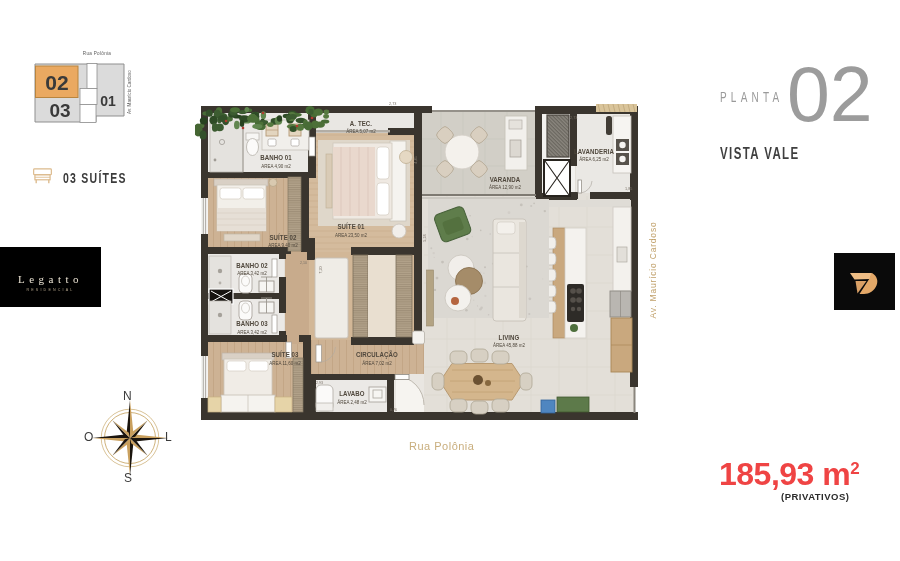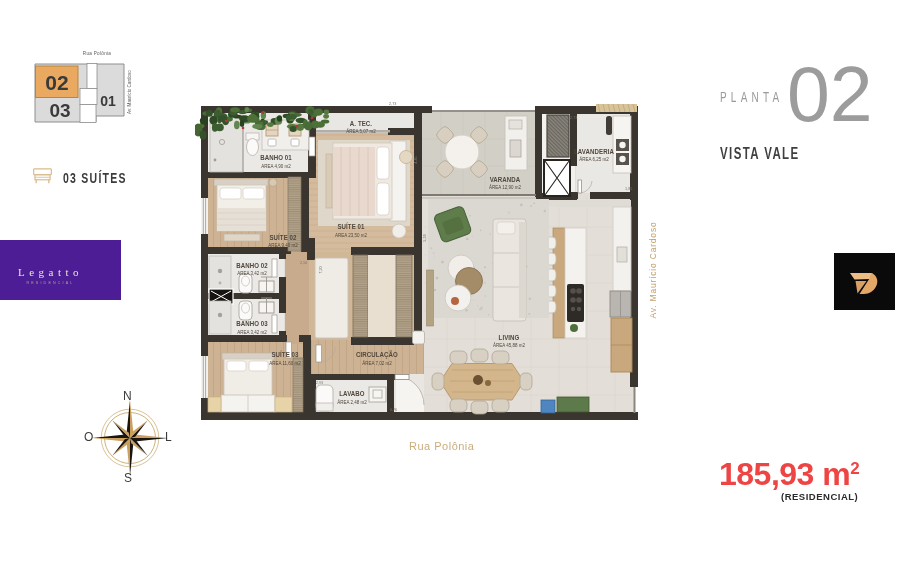--- a/index.html
+++ b/index.html
@@ -35,21 +35,21 @@
 <svg class="abs" style="left:32px;top:168px;" width="21" height="16" viewBox="0 0 23 19">
   <rect x="1" y="1" width="21" height="7" rx="1" fill="none" stroke="#dcba8c" stroke-width="1.4"></rect>
   <rect x="2.5" y="8" width="18" height="6" fill="none" stroke="#dcba8c" stroke-width="1.4"></rect>
   <line x1="4" y1="14" x2="4" y2="18" stroke="#dcba8c" stroke-width="1.6"></line>
   <line x1="19" y1="14" x2="19" y2="18" stroke="#dcba8c" stroke-width="1.6"></line>
   <line x1="2.5" y1="11" x2="20.5" y2="11" stroke="#dcba8c" stroke-width="1"></line>
 </svg>
 
 <div class="abs" style="left:63px;top:171.5px;font-size:10.5px;font-weight:bold;color:#3b3b3b;letter-spacing:1.25px;transform:scaleY(1.35);transform-origin:0 50%;">03 SUÍTES</div>
 
-<div class="abs" style="left:0;top:240px;width:121px;height:60px;background:#4c1d95;">
+<div class="abs" style="left:0;top:247px;width:101px;height:60px;background:#000000;">
   <div style="position:absolute;left:0;top:26px;width:101px;text-align:center;font-family:'Liberation Serif',serif;font-size:11px;color:#ece4d4;letter-spacing:4.5px;">Legatto</div>
   <div style="position:absolute;left:0;top:41px;width:101px;text-align:center;font-size:3.6px;color:#b5a58b;letter-spacing:2.2px;">RESIDENCIAL</div>
 </div>
 
 <svg class="abs" style="left:80px;top:386px;" width="100" height="104" viewBox="-50 -52 100 104">
   <circle cx="0" cy="0" r="25.5" fill="none" stroke="#c9a96c" stroke-width="0.9"></circle>
   <circle cx="0" cy="0" r="28.8" fill="none" stroke="#c9a96c" stroke-width="0.7"></circle>
   <g>
     <path d="M0,-38 L3.4,-5 L0,0 Z" fill="#c9a05e"></path>
       <path d="M0,-38 L-3.4,-5 L0,0 Z" fill="#1b150e"></path>
@@ -88,21 +88,21 @@
 
 <div class="abs" style="left:834px;top:253px;width:61px;height:57px;background:#0a0a0a;"></div>
 <svg class="abs" style="left:834px;top:253px;" width="61" height="57" viewBox="0 0 61 57">
   <path d="M16,20 L38,20 L36,26 L20.5,26.5 Z" fill="#eebd85"></path>
   <path d="M38,20 C43,23 44.5,28 42.5,32.5 C40.5,37.5 35,41 30,41 L25.5,41 L35.5,25.5 L37,21 Z" fill="#e3a868"></path>
   <path d="M21.5,28 L32.5,28 L23.5,40.5 Z" fill="#d9a066"></path>
 </svg>
 
 <div class="abs" style="left:719px;top:458px;font-size:32px;line-height:1;color:#ef4444;font-weight:bold;letter-spacing:-0.5px;">185,93 m<span style="font-size:17px;vertical-align:11px;letter-spacing:0;">2</span></div>
 
-<div class="abs" style="left:781px;top:491px;font-size:9.5px;font-weight:bold;color:#2b2b2b;letter-spacing:0.5px;">(RESIDENCIAL)</div>
+<div class="abs" style="left:781px;top:491px;font-size:9.5px;font-weight:bold;color:#2b2b2b;letter-spacing:0.5px;">(PRIVATIVOS)</div>
 
 <div class="abs" style="left:648px;top:330px;font-size:8.5px;color:#c0a06a;letter-spacing:0.8px;transform:rotate(-90deg);transform-origin:0 0;width:120px;text-align:center;">Av. Maurício Cardoso</div>
 
 <div class="abs" style="left:409px;top:440px;font-size:11px;color:#c9ae7d;letter-spacing:0.5px;">Rua Polônia</div>
 
 <svg id="plan" class="abs" style="left:195px;top:100px;" width="450" height="330" viewBox="195 100 450 330">
 <defs>
   <pattern id="hatch" width="3" height="2.2" patternUnits="userSpaceOnUse">
     <rect width="3" height="2.2" fill="#b3a38b"></rect>
     <line x1="0" y1="0.6" x2="3" y2="0.6" stroke="#8d7d66" stroke-width="0.7"></line>

